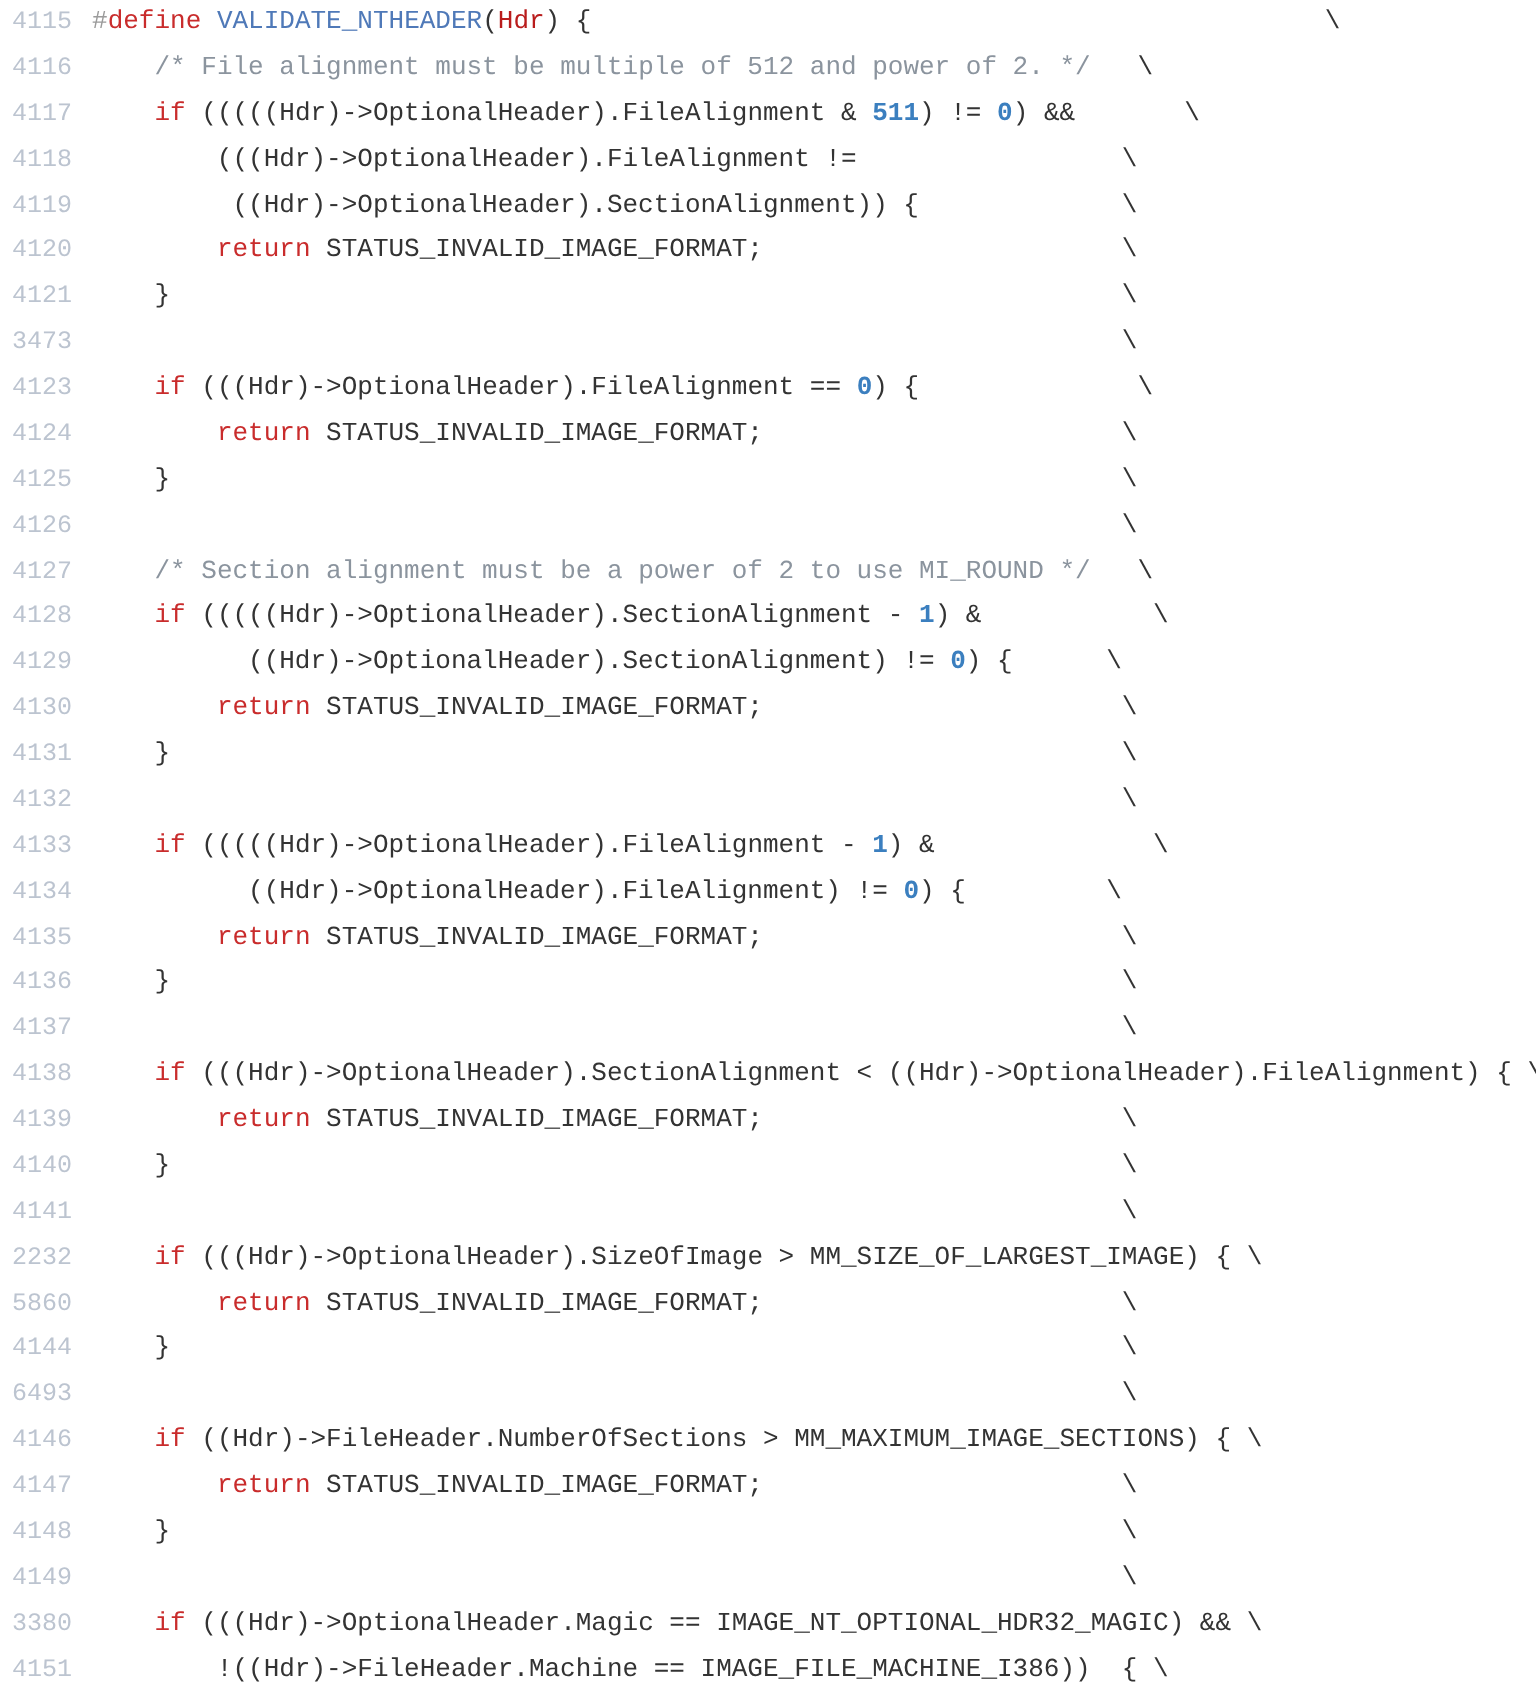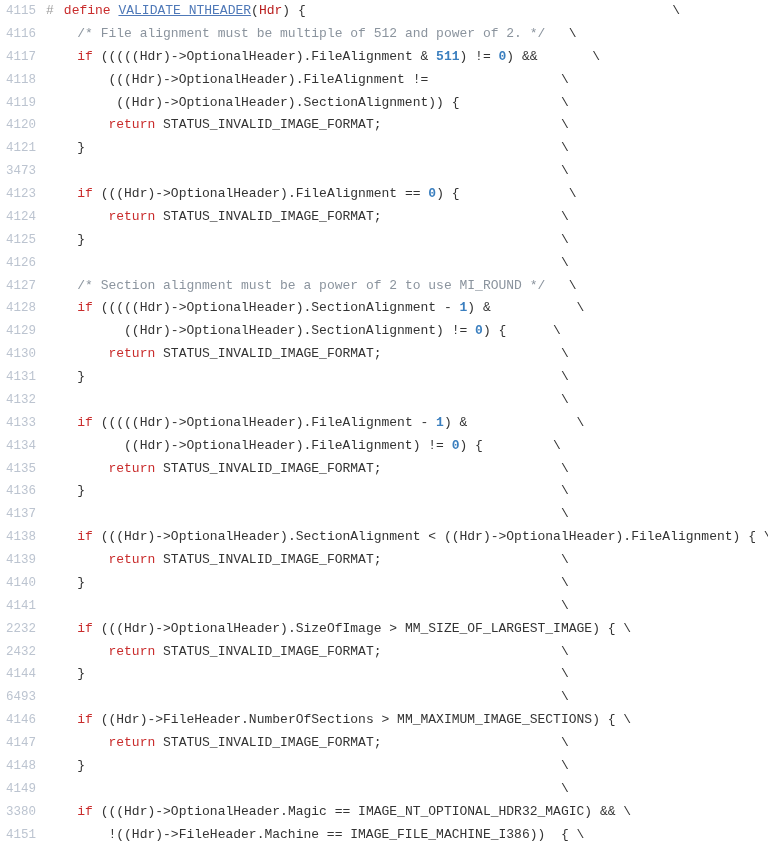--- a/index.html
+++ b/index.html
@@ -32,22 +32,22 @@
     font-size: 12.5px;
   }
   .content {
     display: table-cell;
     white-space: pre;
     padding-left: 2px;
     vertical-align: top;
     color: #2b2b2b;
   }
   .tok-pre     { color: #9b9b9b; }
-  .tok-define  { color: #c92c2c; margin-left: 10px; }
-  .tok-macro   { color: #4f79b8; text-decoration: underline; }
+  .tok-define  { color: #c92c2c; }
+  .tok-macro   { color: #4f79b8; }
   .tok-comment { color: #8b949e; }
   .tok-kw      { color: #c92c2c; font-family: Liberation Mono, monospace; }
   .tok-num     { color: #3b7fbf; font-weight: bold; }
   .tok-punct   { color: #333333; }
   .tok-ident   { color: #b91c1c; }
 </style>
 </head>
 <body>
 
 <div class="code-container">
@@ -157,21 +157,21 @@
     </div>
     <div class="code-line">
       <div class="gutter">4141</div>
       <div class="content"><span class="tok-punct">                                                                  \</span></div>
     </div>
     <div class="code-line">
       <div class="gutter">2232</div>
       <div class="content"><span class="tok-punct">    </span><span class="tok-kw">if</span><span class="tok-punct"> (((Hdr)-&gt;OptionalHeader).SizeOfImage &gt; MM_SIZE_OF_LARGEST_IMAGE) { \</span></div>
     </div>
     <div class="code-line">
-      <div class="gutter">2432</div>
+      <div class="gutter">5860</div>
       <div class="content"><span class="tok-punct">        </span><span class="tok-kw">return</span><span class="tok-punct"> STATUS_INVALID_IMAGE_FORMAT;                       \</span></div>
     </div>
     <div class="code-line">
       <div class="gutter">4144</div>
       <div class="content"><span class="tok-punct">    }                                                             \</span></div>
     </div>
     <div class="code-line">
       <div class="gutter">6493</div>
       <div class="content"><span class="tok-punct">                                                                  \</span></div>
     </div>

